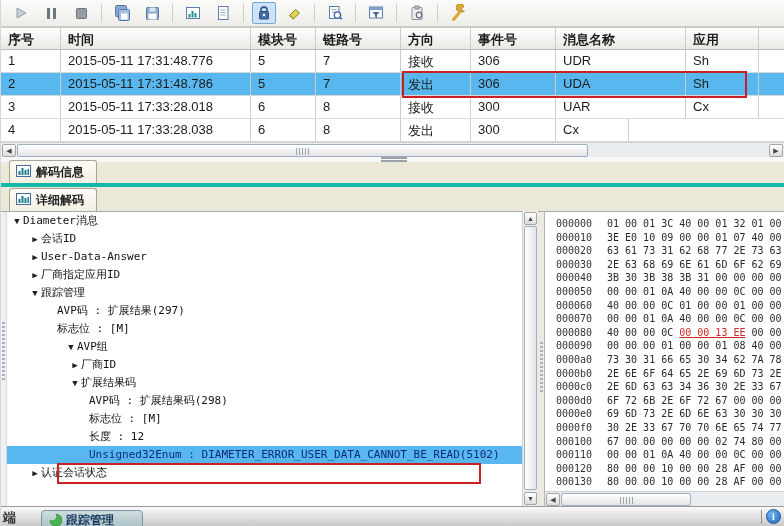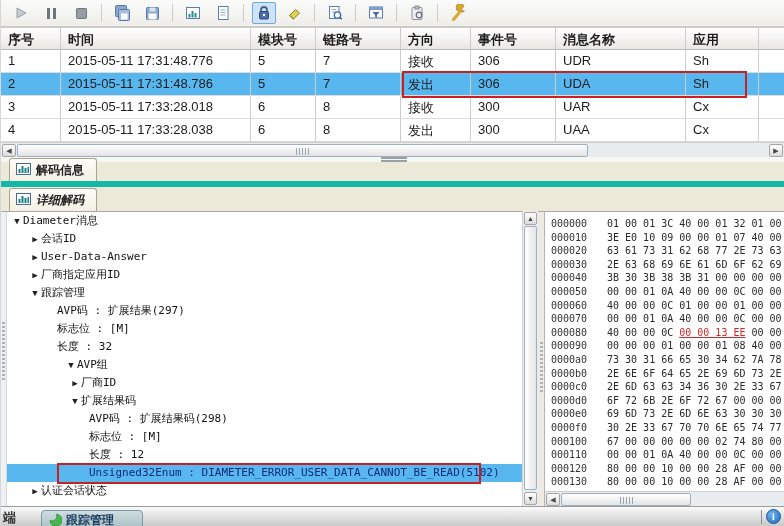--- a/index.html
+++ b/index.html
@@ -41,22 +41,22 @@
     background:repeating-linear-gradient(90deg,#9aa6b2 0 1px,transparent 1px 3px); }
   .vscroll { position:absolute; left:521px; top:211px; width:16px; height:295px; background:#e9edf0; border-left:1px solid #d2d2d2; }
   .vsb-btn { position:absolute; left:1px; width:13px; height:13px; background:linear-gradient(#ffffff,#dcdcdc); border:1px solid #a5a5a5; border-radius:2px; color:#444; font-size:7px; line-height:12px; text-align:center; }
   .vsb-thumb { position:absolute; left:1px; top:15px; width:13px; height:264px; background:linear-gradient(90deg,#ffffff,#e4e4e4); border:1px solid #9fafbf; border-radius:2px; }
   
   .splitter { position:absolute; left:0; top:142px; width:784px; height:15px; }
   .split2 { position:absolute; left:0; top:157px; width:784px; height:5px; background:#f7f7f5; }
   .split2 .handle { position:absolute; left:380px; top:0px; width:26px; height:5px;
     border-top:2px solid #9aa0a8; border-bottom:2px solid #9aa0a8; }
   .tabstrip { position:absolute; left:0; width:784px; background:#ece9d8; }
-  .ts1 { top:162px; height:25px; border-bottom:6px solid #14b8a6; }
-  .ts2 { top:187px; height:24px;font-style:italic; }
+  .ts1 { top:162px; height:25px; border-bottom:4px solid #14b8a6; }
+  .ts2 { top:187px; height:24px; }
   .tab { position:absolute; left:8px; bottom:0; height:23px; background:linear-gradient(#fdfcf8,#f3f0e2);
     border:1px solid #a9a593; border-bottom:none; border-radius:3px 3px 0 0;
     display:flex; align-items:center; gap:5px; padding:0 12px 0 6px;
     font-size:12px; font-weight:bold; color:#222; }
   
   .content { position:absolute; left:0; top:211px; width:784px; height:295px; border-top:1px solid #a8a8a8; background:#fff; }
   .leftstrip { position:absolute; left:0; top:0; width:6px; height:295px; background:#eef1f3; border-right:1px solid #d8d8d8; }
   .leftstrip .vgrip { position:absolute; left:1px; top:110px; width:3px; height:60px;
     background:repeating-linear-gradient(#a8b2bc 0 2px,transparent 2px 4px); }
   .tree { position:absolute; left:6px; top:0; width:515px; height:295px; overflow:hidden;
@@ -66,21 +66,21 @@
   .t-row.sel { background:var(--sel,#58b7ee); color:#0c2a7e; }
   .lv0{padding-left:4px}.lv1{padding-left:22px}.lv2{padding-left:58px}.lv3{padding-left:62px}
   .lf2{padding-left:50px}.lf4{padding-left:82px}
   .redbox-tree { position:absolute; left:50px; top:251px; width:424px; height:21px; border:2px solid var(--red,#c92121); pointer-events:none; }
   .vsplit { position:absolute; left:537px; top:0; width:7px; height:295px; background:#eceae2; border-right:1px solid #b5b5b5; }
   .vsplit .vgrip { position:absolute; left:2px; top:130px; width:3px; height:50px;
     background:repeating-linear-gradient(#a8b2bc 0 2px,transparent 2px 4px); }
   .hex { position:absolute; left:544px; top:0; width:240px; height:278px; overflow:hidden;
     font-family:"DejaVu Sans Mono", monospace; font-size:10px; color:#2a2a2a; padding:5px 0 0 6px; }
   .h-row { height:13.6px; line-height:13.6px; white-space:nowrap; }
-  .h-off { display:inline-block; width:46px; color:#333; }
+  .h-off { display:inline-block; width:46px; color:#333;text-align:center; }
   .h-b { padding-left:10px; }
   .h-red { color:var(--hexred,#cc2b2b); text-decoration:underline; }
   .hex-hscroll { position:absolute; left:544px; top:279px; width:240px; height:16px; background:#e9edf0; border-top:1px solid #cfcfcf; }
   
   .bottombar { position:absolute; left:0; top:506px; width:784px; height:20px;
     background:linear-gradient(#fafafa,#c9c9c9); border-top:1px solid #9c9c9c; overflow:hidden; }
   .bb-left { position:absolute; left:2px; top:2px; font-size:13px; font-weight:bold; color:#333; }
   .bb-tab { position:absolute; left:40px; top:3px; width:102px; height:20px;
     background:linear-gradient(#cfdde0,#a8bfc4); border:1px solid #7d98a0; border-radius:4px 4px 0 0;
     display:flex; align-items:center; gap:4px; padding-left:6px;
@@ -261,21 +261,20 @@
       <div class="gc c7">Cx</div>
       <div class="gc cf"></div>
     </div>
     <div class="g-row">
       <div class="gc c0">4</div>
       <div class="gc c1">2015-05-11 17:33:28.038</div>
       <div class="gc c2">6</div>
       <div class="gc c3">8</div>
       <div class="gc c4">发出</div>
       <div class="gc c5">300</div>
-      <div class="gc c6">UAA</div>
       <div class="gc c7">Cx</div>
       <div class="gc cf"></div>
     </div>
     <div class="redbox-row"></div>
   </div>
 
   <div class="hscroll splitter">
     <div class="sb-btn" style="left:1px;">◀</div>
     <div class="sb-thumb" style="left:16px; width:571px;">
         <div class="grip" style="left:278px;"></div>
@@ -318,21 +317,20 @@
       </div>
 
     <div class="tree">
       <div class="t-row lv0"><span class="arrow">▼</span><span>Diameter消息</span></div>
       <div class="t-row lv1"><span class="arrow">▶</span><span>会话ID</span></div>
       <div class="t-row lv1"><span class="arrow">▶</span><span>User-Data-Answer</span></div>
       <div class="t-row lv1"><span class="arrow">▶</span><span>厂商指定应用ID</span></div>
       <div class="t-row lv1"><span class="arrow">▼</span><span>跟踪管理</span></div>
       <div class="t-row lf2"><span>AVP码 : 扩展结果(297)</span></div>
       <div class="t-row lf2"><span>标志位 : [M]</span></div>
-      <div class="t-row lf2"><span>长度 : 32</span></div>
       <div class="t-row lv2"><span class="arrow">▼</span><span>AVP组</span></div>
       <div class="t-row lv3"><span class="arrow">▶</span><span>厂商ID</span></div>
       <div class="t-row lv3"><span class="arrow">▼</span><span>扩展结果码</span></div>
       <div class="t-row lf4"><span>AVP码 : 扩展结果码(298)</span></div>
       <div class="t-row lf4"><span>标志位 : [M]</span></div>
       <div class="t-row lf4"><span>长度 : 12</span></div>
       <div class="t-row lf4 sel"><span>Unsigned32Enum : DIAMETER_ERROR_USER_DATA_CANNOT_BE_READ(5102)</span></div>
       <div class="t-row lv1"><span class="arrow">▶</span><span>认证会话状态</span></div>
       <div class="redbox-tree"></div>
     </div>

